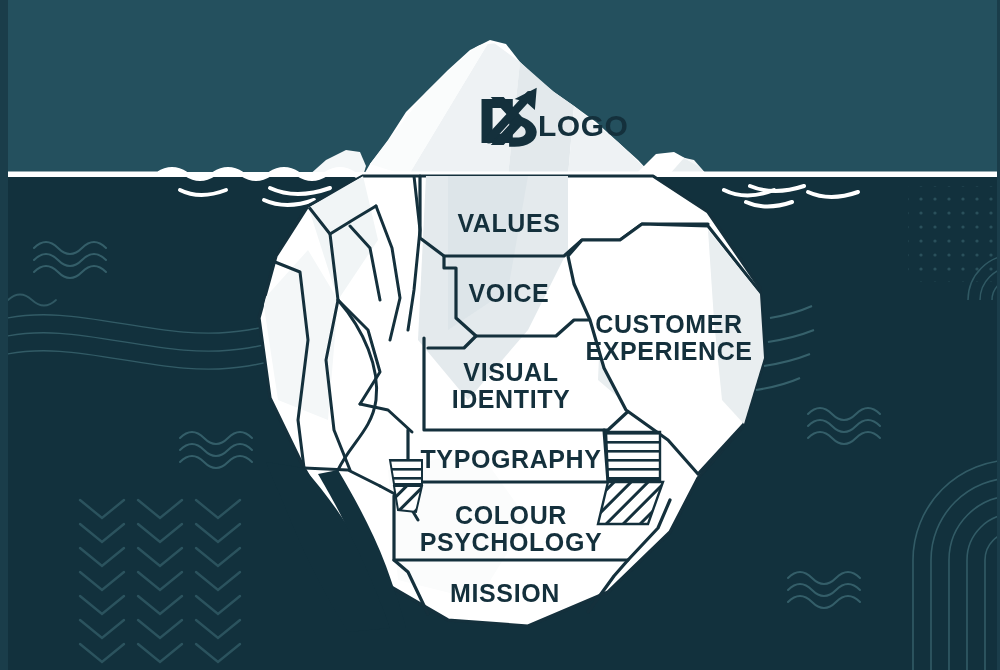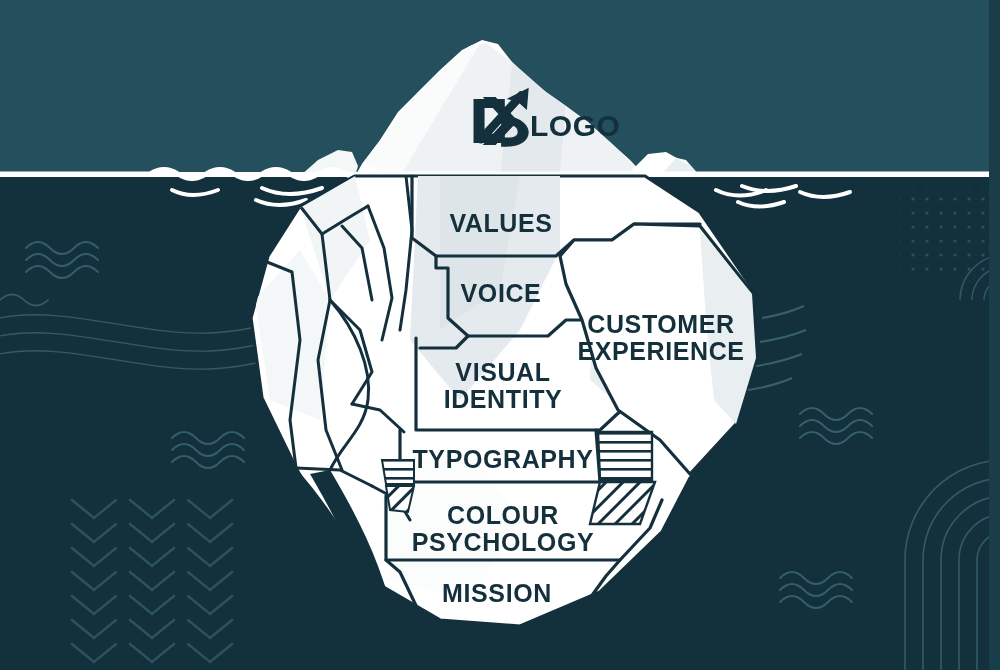--- a/index.html
+++ b/index.html
@@ -6,20 +6,21 @@
     margin: 0;
     padding: 0;
     background: #1a3d4a;
   }
   #stage {
     position: relative;
     width: 989px;
     height: 670px;
     overflow: hidden;
     font-family: "Liberation Sans", sans-serif;
+    margin-left: 8px;
   }
   #stage svg.layer {
     position: absolute;
     top: 0;
     left: 0;
     width: 1000px;
     height: 670px;
     display: block;
   }
   .lbl {

